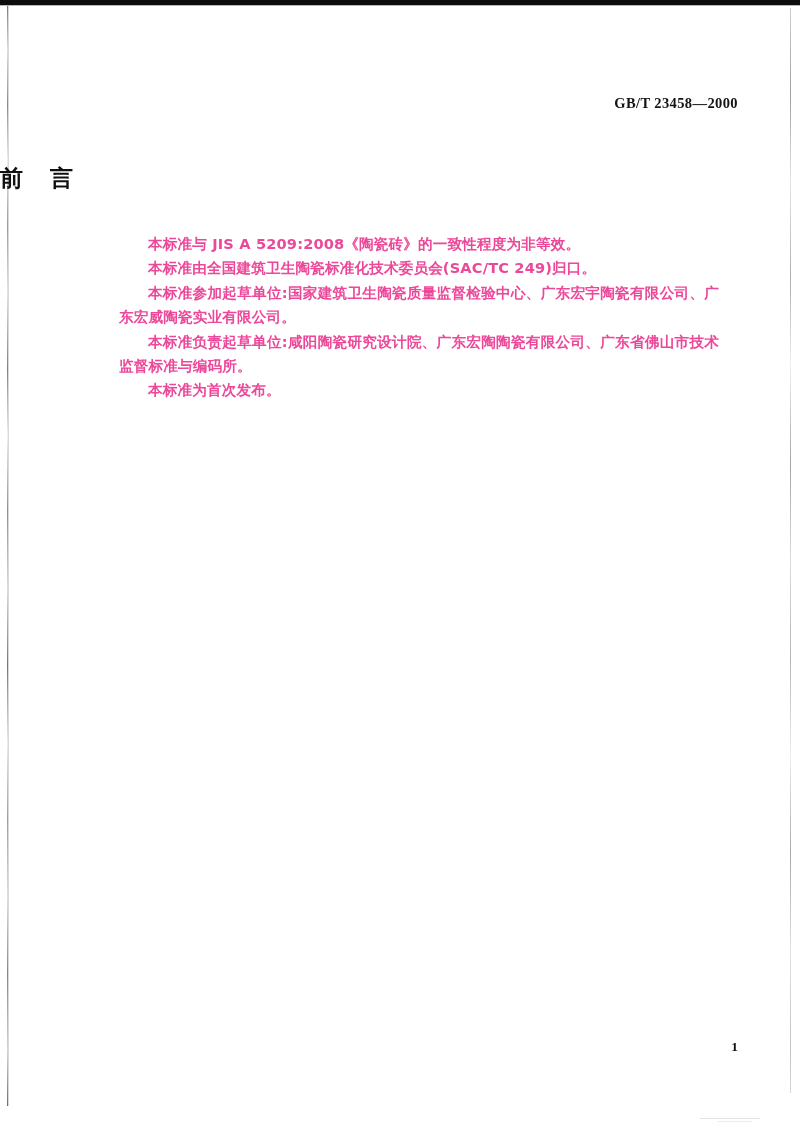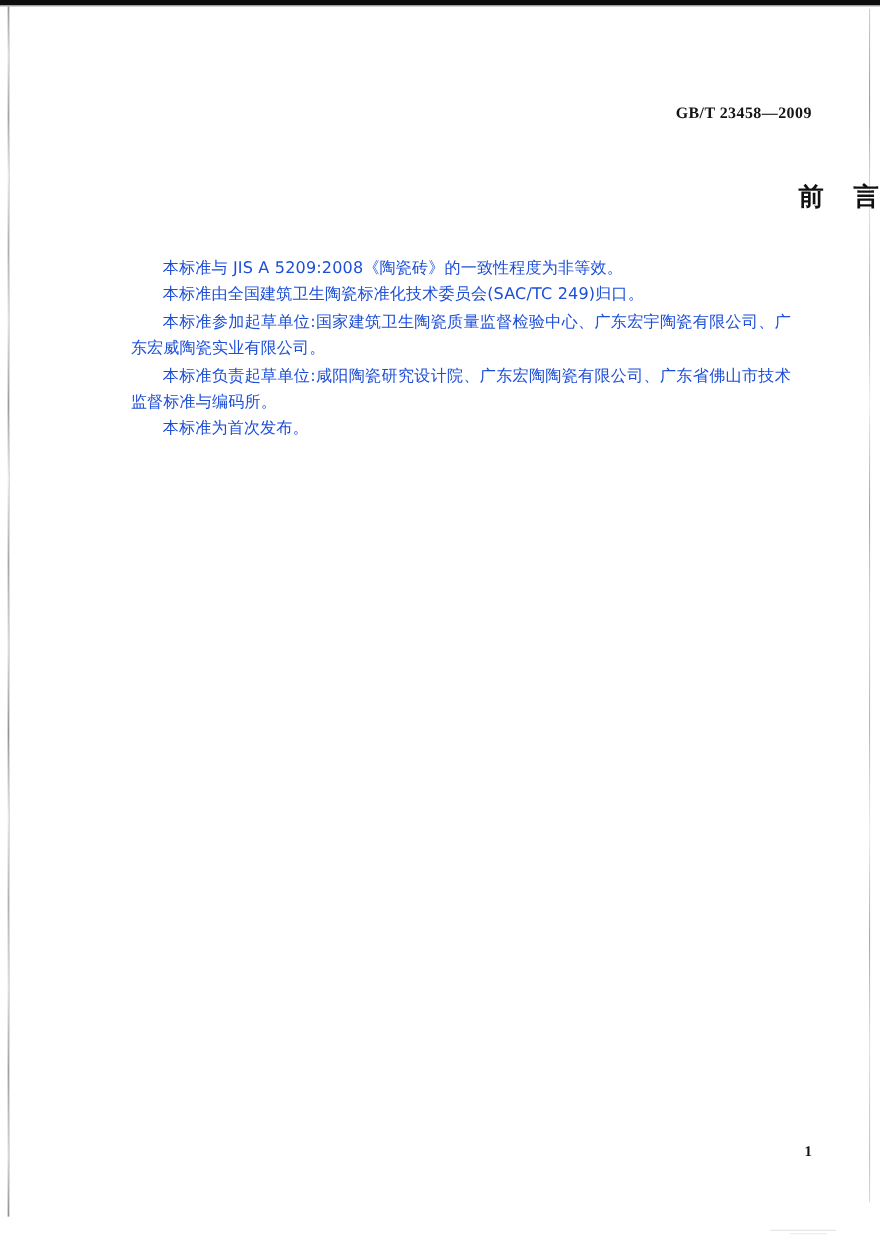--- a/index.html
+++ b/index.html
@@ -91,21 +91,21 @@
     color: #141414;
     white-space: nowrap;
   }
 
   
   .doc-title {
     position: absolute;
     top: 163px;
     left: 0;
     width: 800px;
-    text-align: right;
+    text-align: left;
     font-family: "DejaVu Sans", "Liberation Sans", sans-serif;
     font-size: 23px;
     font-weight: bold;
     color: #101010;
     letter-spacing: 1px;
   }
   .doc-title .gap {
     display: inline-block;
     width: 26px;
   }
@@ -113,23 +113,23 @@
   
   .doc-body {
     position: absolute;
     top: 232px;
     left: 119px;
     width: 600px;
   }
   .para {
     font-family: "DejaVu Sans", "Liberation Sans", sans-serif;
     font-size: 14.6px;
-    font-weight: normal;
+    font-weight: bold;
     line-height: 24.4px;
-    color: #1d4ed8;
+    color: #ec4899;
     text-indent: 29px;
     margin: 0 0 0 0;
     text-align: justify;
     text-justify: inter-character;
     letter-spacing: 0.15px;
     word-break: break-all;
   }
 
   
   .page-number {
@@ -147,21 +147,21 @@
 
 <div class="page">
 
   <div class="scan-top-band"></div>
   <div class="scan-edge-left"></div>
   <div class="scan-edge-left-2"></div>
   <div class="scan-edge-right"></div>
   <div class="scan-speck" style="left:700px;top:1118px;width:60px;height:1px;opacity:.5;"></div>
   <div class="scan-speck" style="left:718px;top:1121px;width:34px;height:1px;opacity:.35;"></div>
 
-  <div class="doc-header">GB/T 23458—2009</div>
+  <div class="doc-header">GB/T 23458—2000</div>
 
   <div class="doc-title">
     <span>前</span><span class="gap"></span><span>言</span>
   </div>
 
   <div class="doc-body">
     <p class="para">本标准与 JIS A 5209:2008《陶瓷砖》的一致性程度为非等效。</p>
     <p class="para">本标准由全国建筑卫生陶瓷标准化技术委员会(SAC/TC 249)归口。</p>
     <p class="para">本标准参加起草单位:国家建筑卫生陶瓷质量监督检验中心、广东宏宇陶瓷有限公司、广东宏威陶瓷实业有限公司。</p>
     <p class="para">本标准负责起草单位:咸阳陶瓷研究设计院、广东宏陶陶瓷有限公司、广东省佛山市技术监督标准与编码所。</p>

